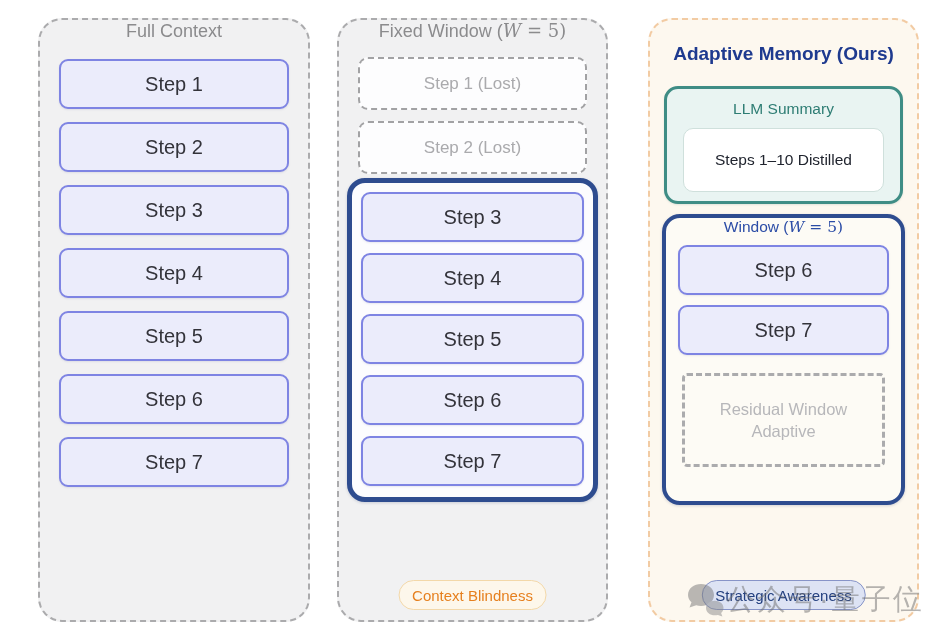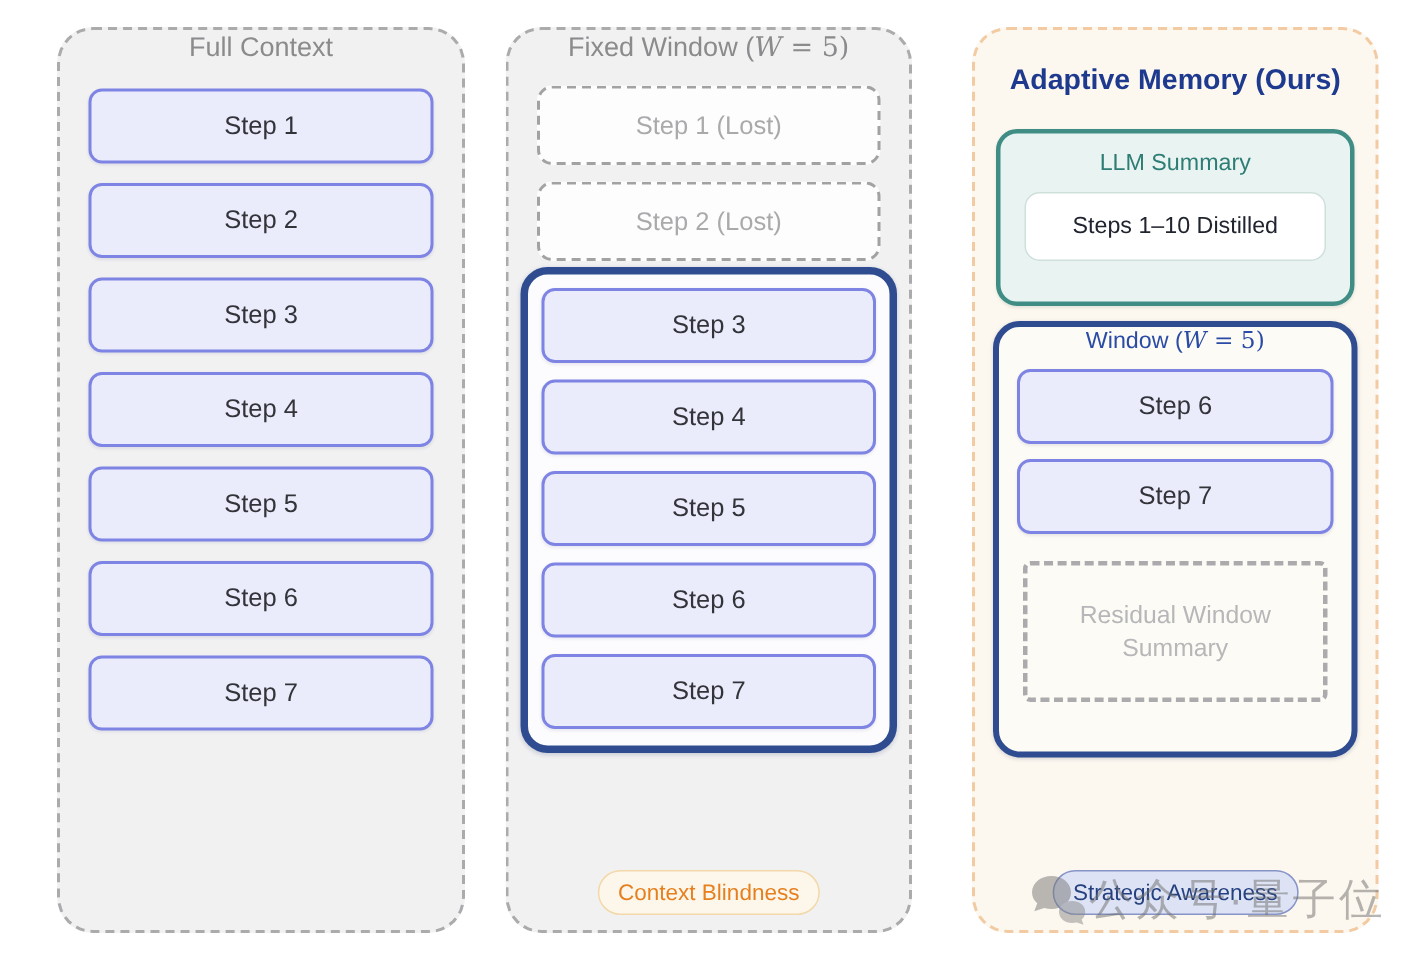--- a/index.html
+++ b/index.html
@@ -18,41 +18,41 @@
                  font-size:18px; color:#8b8b8d; }
   .math-var { font-family:"DejaVu Serif", serif; font-style:italic; }
   .math-rest { font-family:"DejaVu Serif", serif; font-style:normal; }
 
   
   .steps-col { padding:0 19px; }
   #panel-full .steps-col { margin-top:17px; }
   .step { height:50px; margin-bottom:13px; background:#ebecfb;
           border:2px solid #7e84e3; border-radius:9px;
           display:flex; align-items:center; justify-content:center;
-          font-size:17px; color:#33333a; box-shadow:0 1px 2px rgba(60,60,120,0.10); }
+          font-size:20px; color:#33333a; box-shadow:0 1px 2px rgba(60,60,120,0.10); }
 
   
   #panel-fixed .steps-col { margin-top:15px; }
   .lost { height:53px; background:#fdfdfe; border:2px dashed #a2a2a4; border-radius:10px;
           display:flex; align-items:center; justify-content:center;
           font-size:17px; color:#aaaaad; }
   .lost + .lost { margin-top:11px; }
   .navy-window { margin:4px 8px 0; height:324px; background:#fcfcfe;
                  border:5px solid #2e4c8f; border-radius:18px;
                  padding:9px 9px 0; box-shadow:0 1px 3px rgba(20,40,90,0.18); }
   .navy-window .step { margin-bottom:11px; }
 
   
   .title-adaptive { margin-top:22px; height:24px; line-height:24px; text-align:center;
                     font-size:19px; font-weight:bold; color:#1e3a8f; }
   .summary-card { margin:20px 14px 0; height:118px; background:#e9f4f2;
                   border:3px solid #3f8d85; border-radius:14px;
                   box-shadow:0 1px 2px rgba(30,90,80,0.12); }
   .summary-label { margin-top:11px; text-align:center; font-size:15.5px; color:#2e7d74; }
-  .summary-box { margin:10px 16px 0; height:46px; background:#ffffff;
+  .summary-box { margin:10px 16px 0; height:64px; background:#ffffff;
                  border:1.5px solid #cfe0dc; border-radius:10px;
                  display:flex; align-items:center; justify-content:center;
                  font-size:15.5px; color:#20242e; }
   .window-card { margin:10px 12px 0; height:291px; background:#fdfbf5;
                  border:4px solid #2e4c8f; border-radius:18px;
                  box-shadow:0 1px 3px rgba(20,40,90,0.18); }
   .window-label { text-align:center; font-size:15.5px; color:#2b4ca6; }
   .window-card .steps-col { padding:0 12px; margin-top:9px; }
   .window-card .step { margin-bottom:10px; }
   .residual-box { margin:18px 16px 0; height:94px; border:3px dashed #ababad; border-radius:5px;
@@ -115,21 +115,21 @@
       <div class="summary-box">Steps 1–10 Distilled</div>
     </div>
 
     <div class="window-card">
       <div class="window-label"><span>Window (</span><span class="math-var">W</span><span class="math-rest"> = 5)</span></div>
       <div class="steps-col">
         <div class="step">Step 6</div>
         <div class="step">Step 7</div>
       </div>
       <div class="residual-box">
-          <span>Residual Window Summary</span>
+          <span>Residual Window Adaptive</span>
         </div>
     </div>
 
     <div class="badge badge-strategic">Strategic Awareness</div>
   </div>
 
   <div class="watermark">
     <svg width="42" height="36" viewBox="0 0 42 36">
       <path d="M4 13 C4 6.4 10 2 17 2 C24 2 30 6.4 30 13 C30 19.6 24 24 17 24 C15.3 24 13.7 23.8 12.2 23.3 L5.5 25.5 L7.5 20.2 C5.3 18.3 4 15.8 4 13 Z" fill="#777777"></path>
       <path d="M22 26 C22 21.6 26 18.7 30.8 18.7 C35.6 18.7 39.5 21.6 39.5 26 C39.5 28 38.6 29.7 37.1 31 L38.4 34.5 L33.9 33 C32.9 33.2 31.9 33.3 30.8 33.3 C26 33.3 22 30.4 22 26 Z" fill="#8a8a8a"></path>

